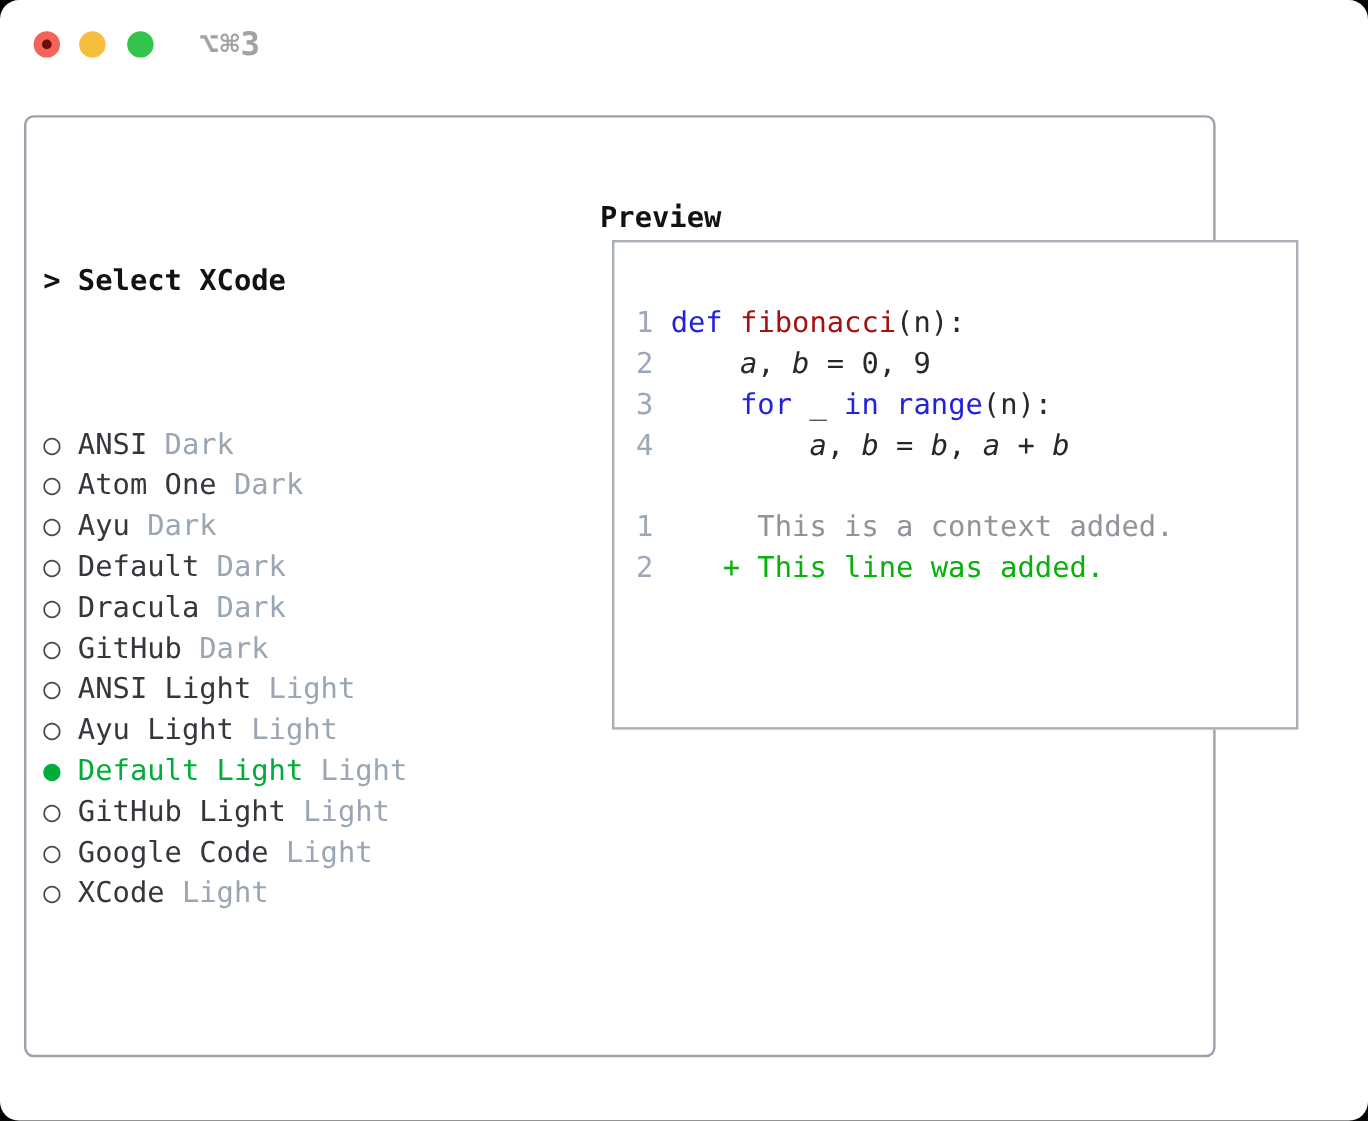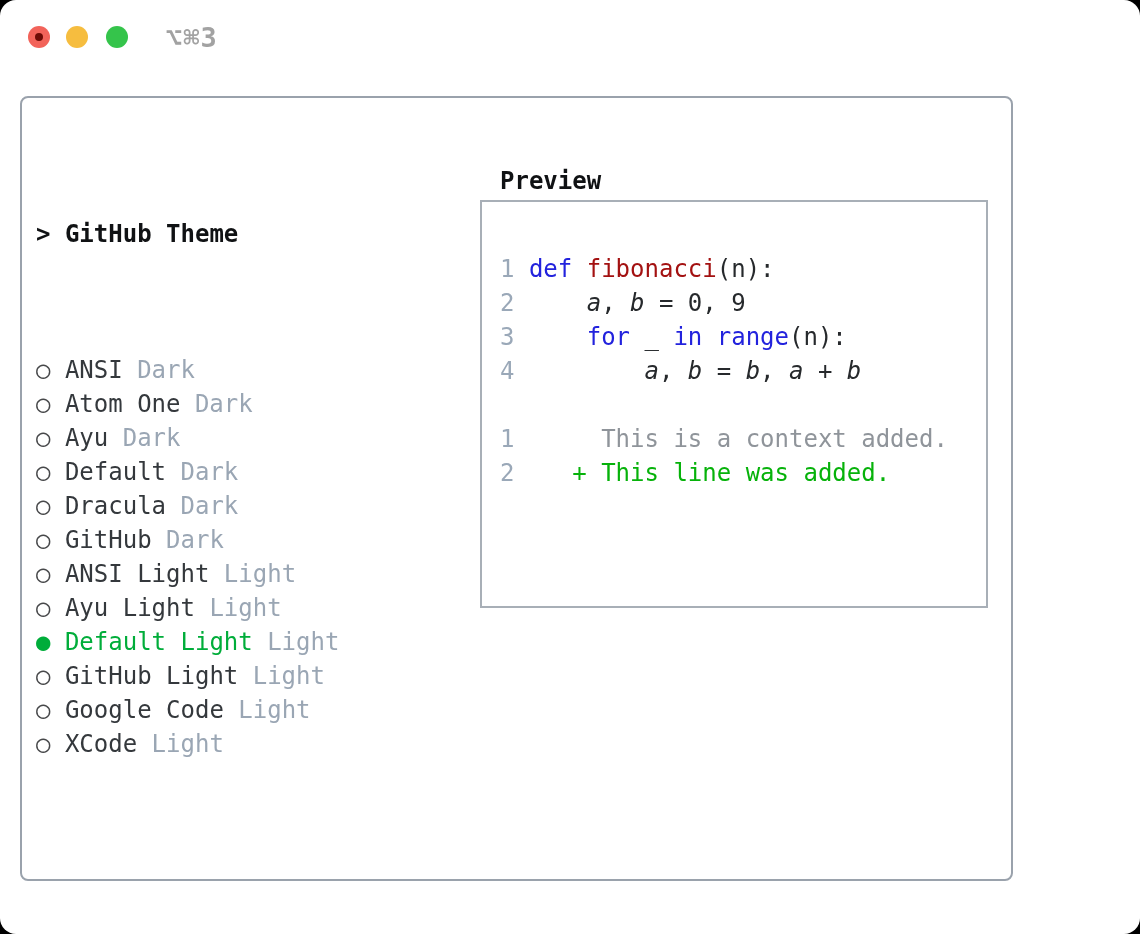--- a/index.html
+++ b/index.html
@@ -38,21 +38,21 @@
   .iname { color:var(--text-dark); }
   .ivariant { color:var(--muted-gray); margin-left:1ch;text-align:right; }
   .row.selected .marker, .row.selected .iname { color:var(--accent-green); }
 
   
   .preview-heading {
     position:absolute; left:500px; top:164px; height:34px; line-height:34px;
     font-size:24px; font-weight:bold; color:var(--heading-black);
   }
   .preview-box {
-    position:absolute; left:480px; top:200px; width:508px; height:408px;
+    position:absolute; left:510px; top:200px; width:572px; height:408px;
     border:2px solid var(--preview-border); background:#fff;
     padding:50px 0 0 18px; overflow:hidden;
   }
   .cline { height:34px; line-height:34px; font-size:24px; white-space:pre; color:var(--code-text); }
   .cline .num { display:inline-block; width:2ch; color:var(--line-number); }
   .kw  { color:var(--keyword-blue); }
   .fn  { color:var(--function-red); }
   .ctx { color:var(--context-gray); }
   .del { color:var(--deleted-red); }
   .add { color:var(--added-green); }
@@ -68,21 +68,21 @@
       <span class="dot"></span>
     </span>
     <span class="tl yellow"></span>
     <span class="tl green"></span>
     <span class="shortcut">⌥⌘3</span>
   </div>
 
   <div class="panel"></div>
 
   <div class="left-col">
-    <div class="row heading"><span class="marker">&gt;</span><span class="heading-txt">GitHub Theme</span></div>
+    <div class="row heading"><span class="marker">&gt;</span><span class="heading-txt">Select XCode</span></div>
 
     <div id="theme-list"><div class="row item"><span class="marker">○</span><span class="iname">ANSI</span><span class="ivariant">Dark</span></div><div class="row item"><span class="marker">○</span><span class="iname">Atom One</span><span class="ivariant">Dark</span></div><div class="row item"><span class="marker">○</span><span class="iname">Ayu</span><span class="ivariant">Dark</span></div><div class="row item"><span class="marker">○</span><span class="iname">Default</span><span class="ivariant">Dark</span></div><div class="row item"><span class="marker">○</span><span class="iname">Dracula</span><span class="ivariant">Dark</span></div><div class="row item"><span class="marker">○</span><span class="iname">GitHub</span><span class="ivariant">Dark</span></div><div class="row item"><span class="marker">○</span><span class="iname">ANSI Light</span><span class="ivariant">Light</span></div><div class="row item"><span class="marker">○</span><span class="iname">Ayu Light</span><span class="ivariant">Light</span></div><div class="row item selected"><span class="marker">●</span><span class="iname">Default Light</span><span class="ivariant">Light</span></div><div class="row item"><span class="marker">○</span><span class="iname">GitHub Light</span><span class="ivariant">Light</span></div><div class="row item"><span class="marker">○</span><span class="iname">Google Code</span><span class="ivariant">Light</span></div><div class="row item"><span class="marker">○</span><span class="iname">XCode</span><span class="ivariant">Light</span></div></div>
 
     <div class="row"> </div>
 
     
 
     
 
     

